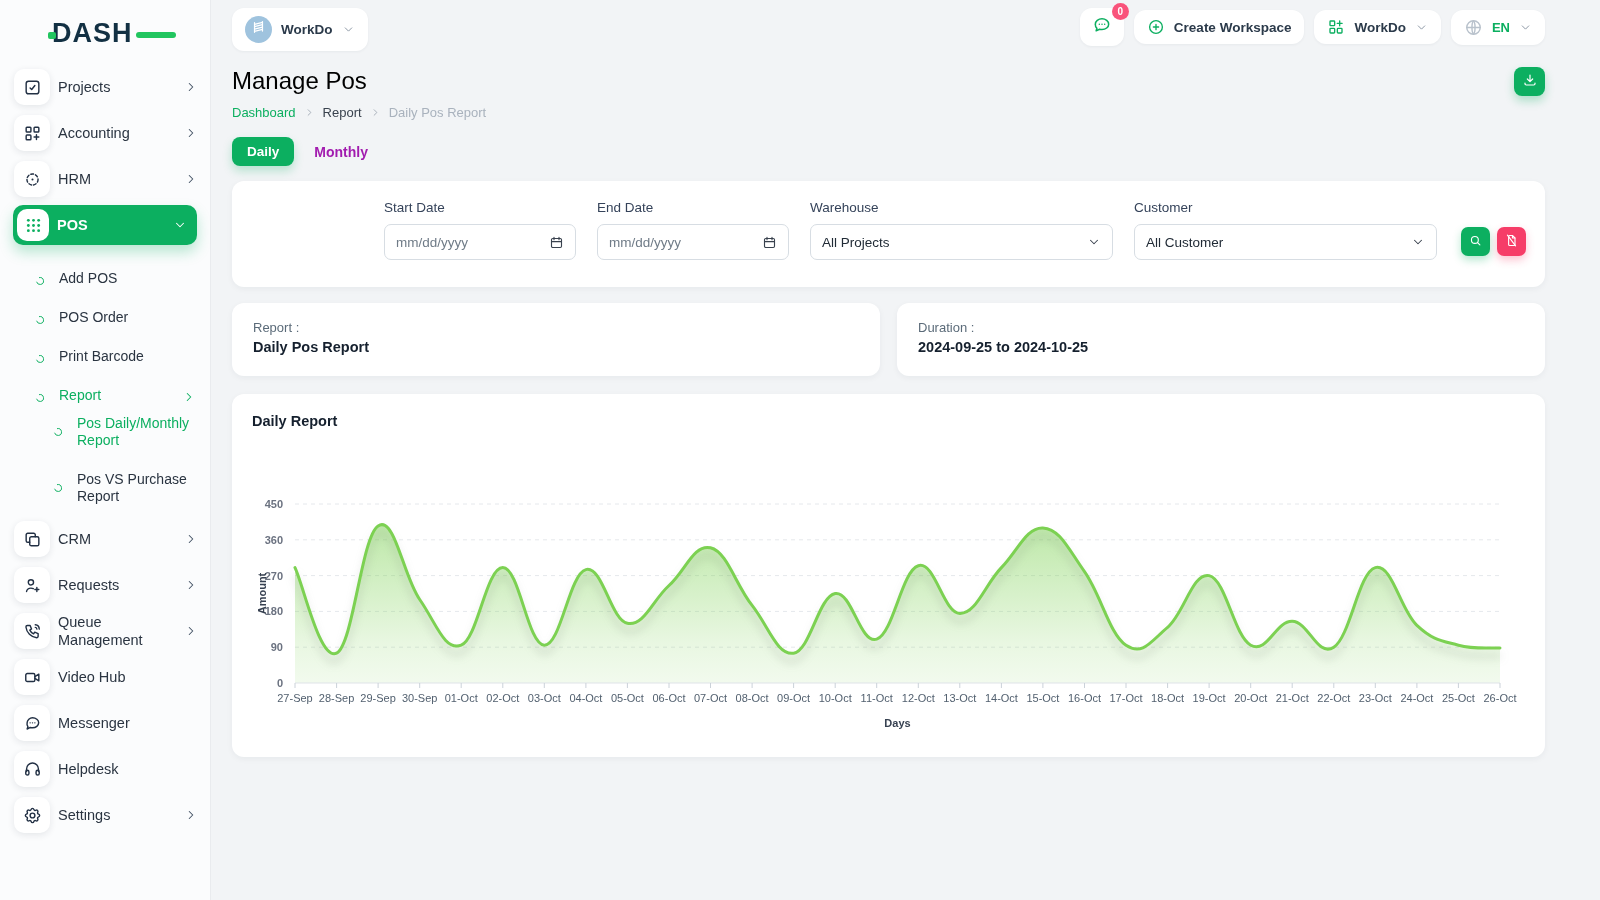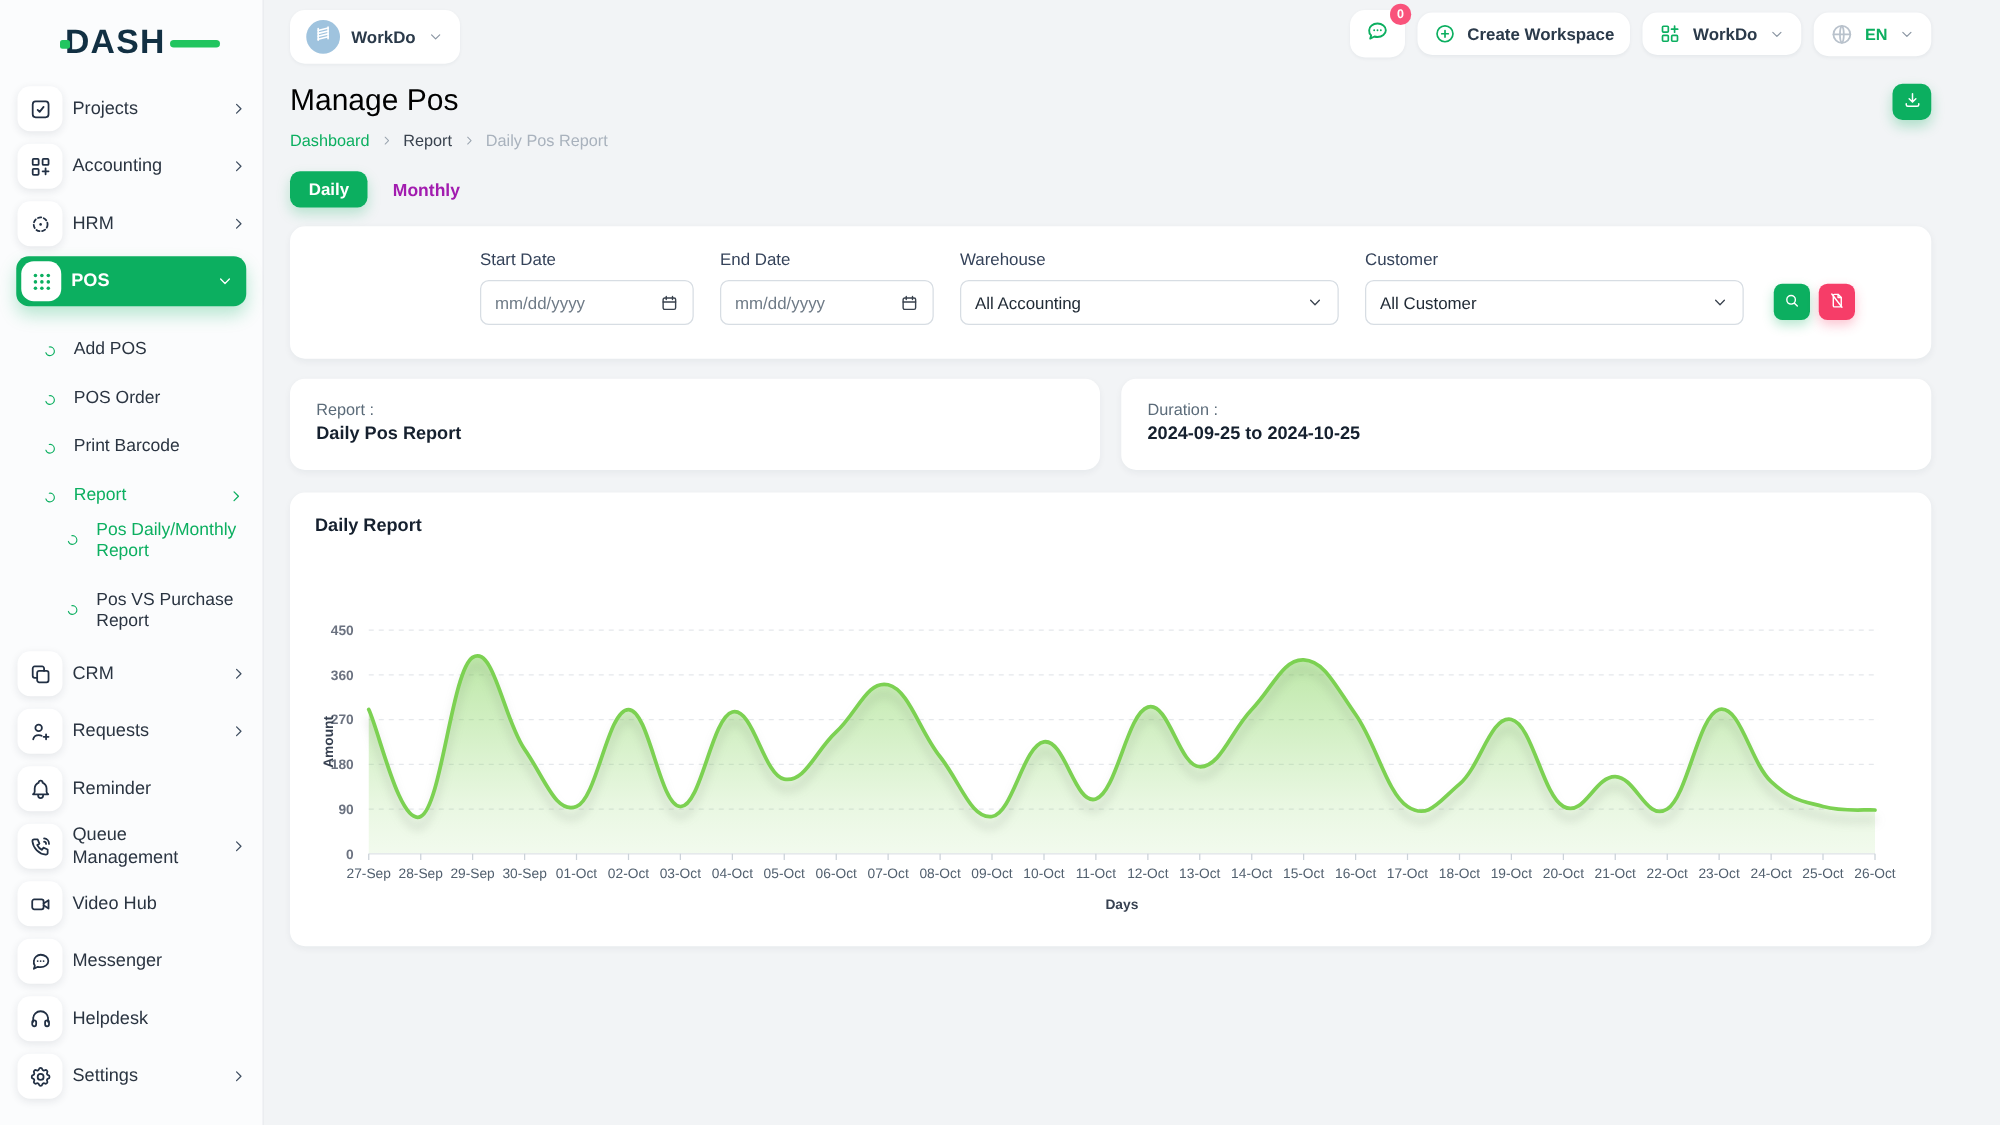--- a/index.html
+++ b/index.html
@@ -63,21 +63,21 @@
   .tab-link { color:#a21caf; font-size:14px; font-weight:600; cursor:pointer; background:none; border:none; }
 
   .card { background:#fff; border-radius:12px; box-shadow:0 2px 6px rgba(25,39,61,.05); }
   .filter-card { margin:15px 55px 0 22px; height:106px; display:flex; gap:21px; padding:19px 18px 0 152px; }
   .f-label { font-size:13.5px; color:#35435a; margin-bottom:9px; }
   .control { height:36px; border:1px solid #d7dde3; border-radius:7px; background:#fff; display:flex; align-items:center; justify-content:space-between; padding:0 11px; font-size:13.5px; cursor:pointer; }
   .control .ph { color:#6f7b87; }
   .control .val { color:#212b36; }
   .control .cal { color:#39424e; display:flex; } .control .cal svg { width:15px; height:15px; }
   .control .sel-ch { color:#39424e; display:flex; } .control .sel-ch svg { width:14px; height:14px; }
-  .w-date { width:171px; } .w-select { width:303px; }
+  .w-date { width:192px; } .w-select { width:303px; }
   .f-btns { display:flex; gap:7px; margin-top:27px; margin-left:3px; }
   .btn-sq { width:29px; height:29px; border:none; border-radius:7px; display:flex; align-items:center; justify-content:center; color:#fff; cursor:pointer; }
   .btn-sq svg { width:15px; height:15px; }
   .btn-search { background:#0caf60; box-shadow:0 4px 9px rgba(12,175,96,.3); }
   .btn-reset { background:#f63d68; box-shadow:0 4px 9px rgba(246,61,104,.3); }
 
   .summary-row { display:flex; gap:17px; margin:16px 55px 0 22px;justify-content:center; }
   .sum-card { flex:1; height:73px; padding:17px 21px; }
   .sum-label { font-size:13px; color:#5b6b79; }
   .sum-value { font-size:14.5px; font-weight:700; color:#15202e; margin-top:4px; }
@@ -243,29 +243,20 @@
         <span class="nav-label">Requests</span>
         <span class="nav-chevron">
           <svg viewBox="0 0 24 24" fill="none" stroke="currentColor" stroke-width="1.8" stroke-linecap="round" stroke-linejoin="round">
             <path d="M9 6l6 6-6 6"></path>
           </svg>
         </span>
       </div>
       <div class="nav-item">
         <span class="chip">
           <svg viewBox="0 0 24 24" fill="none" stroke="currentColor" stroke-width="1.8" stroke-linecap="round" stroke-linejoin="round">
-            <path d="M10 5.2a2 2 0 1 1 4 0 6.8 6.8 0 0 1 4 6v3.2a3.5 3.5 0 0 0 1.7 2.6H4.3A3.5 3.5 0 0 0 6 14.4v-3.2a6.8 6.8 0 0 1 4-6"></path>
-            <path d="M9.5 17.5v.8a2.5 2.5 0 0 0 5 0v-.8"></path>
-          </svg>
-        </span>
-        <span class="nav-label">Reminder</span>
-      </div>
-      <div class="nav-item">
-        <span class="chip">
-          <svg viewBox="0 0 24 24" fill="none" stroke="currentColor" stroke-width="1.8" stroke-linecap="round" stroke-linejoin="round">
             <path d="M5.5 4.5h3.5l1.8 4.3-2.2 1.4a10.5 10.5 0 0 0 4.8 4.8l1.4-2.2 4.3 1.8v3.5a1.8 1.8 0 0 1-1.8 1.8A15.5 15.5 0 0 1 3.7 6.3a1.8 1.8 0 0 1 1.8-1.8"></path>
             <path d="M15.5 6.8a2.2 2.2 0 0 1 2 2.2M15.5 3.5a5.5 5.5 0 0 1 5 5.5"></path>
           </svg>
         </span>
         <span class="nav-label">Queue Management</span>
         <span class="nav-chevron">
           <svg viewBox="0 0 24 24" fill="none" stroke="currentColor" stroke-width="1.8" stroke-linecap="round" stroke-linejoin="round">
             <path d="M9 6l6 6-6 6"></path>
           </svg>
         </span>
@@ -437,21 +428,21 @@
             <svg viewBox="0 0 24 24" fill="none" stroke="currentColor" stroke-width="1.8" stroke-linecap="round" stroke-linejoin="round">
               <rect x="4" y="5.5" width="16" height="14.5" rx="2"></rect>
               <path d="M8 3.5v4M16 3.5v4M4 10.5h16"></path>
             </svg>
           </span>
       </div>
     </div>
     <div>
       <div class="f-label">Warehouse</div>
       <div class="control w-select">
-        <span class="val">All Accounting</span>
+        <span class="val">All Projects</span>
         <span class="sel-ch">
             <svg viewBox="0 0 24 24" fill="none" stroke="currentColor" stroke-width="1.8" stroke-linecap="round" stroke-linejoin="round">
               <path d="M6 9l6 6 6-6"></path>
             </svg>
           </span>
       </div>
     </div>
     <div>
       <div class="f-label">Customer</div>
       <div class="control w-select">

